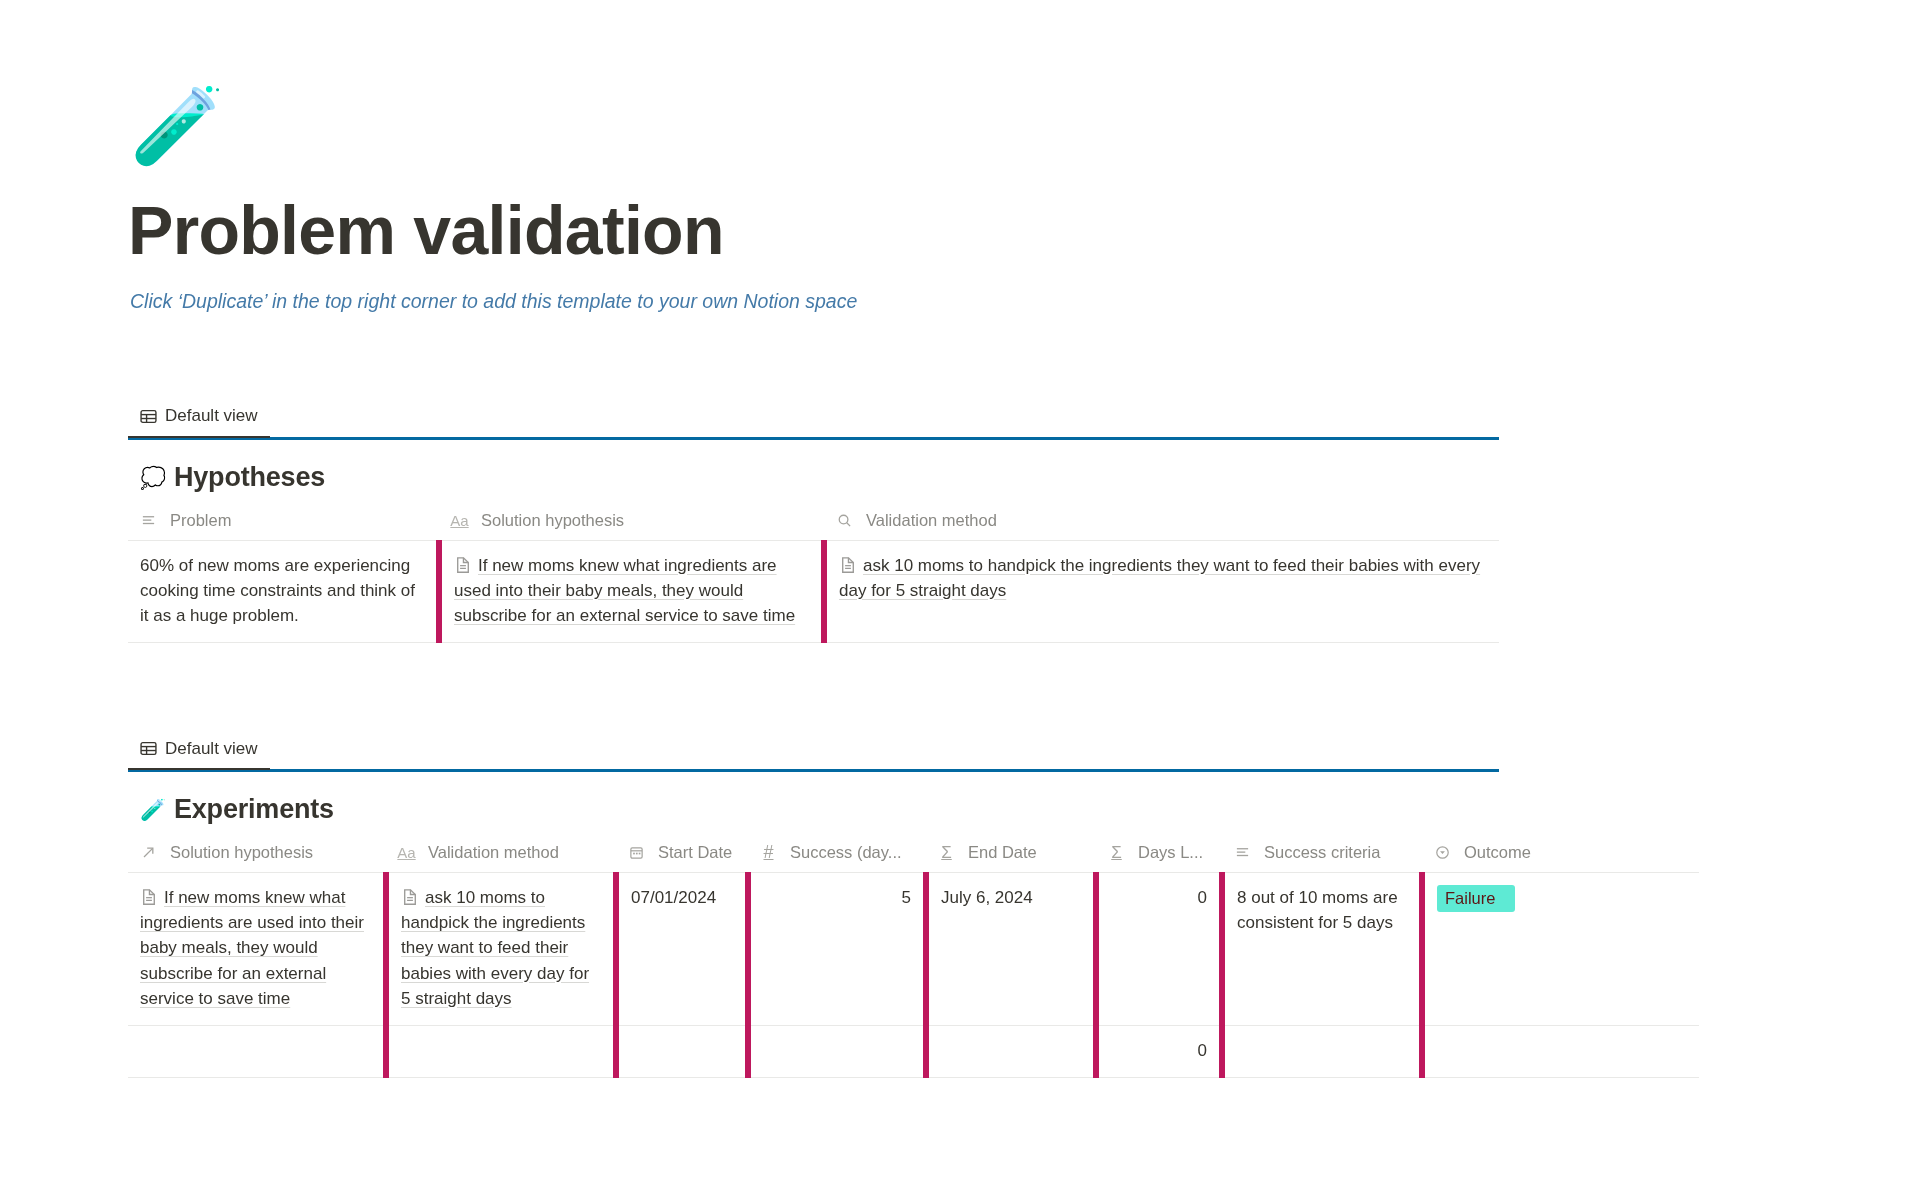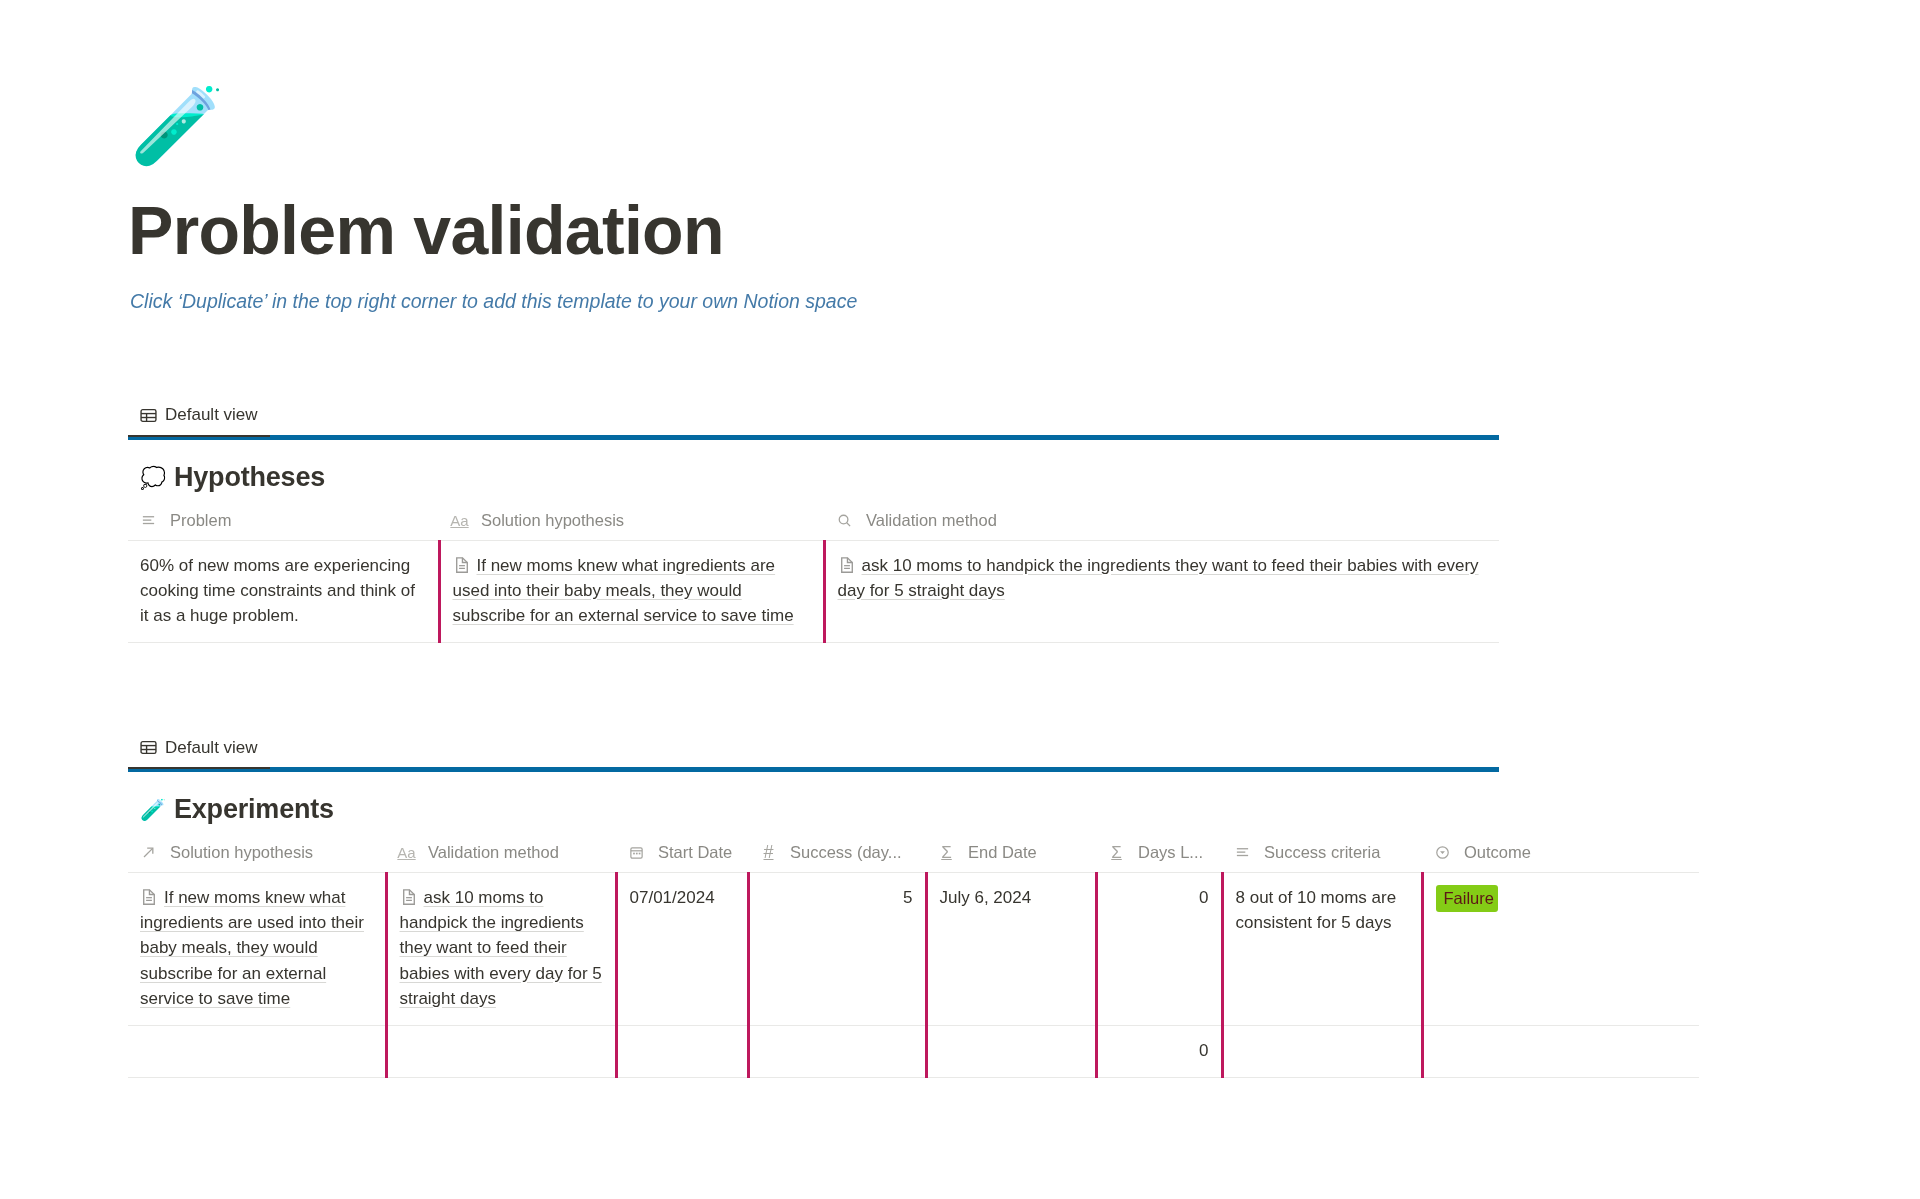--- a/index.html
+++ b/index.html
@@ -73,25 +73,25 @@
   .toggle-label { line-height: 1.4; }
 
   .spacer-1 { height: 42px; }
   .spacer-2 { height: 36px; }
   .spacer-3 { height: 60px; }
   .spacer-4 { height: 34px; }
 
   
   .view-tabs {
     margin-left: 0px;
-    border-bottom: 5px solid #0369a1;
+    border-bottom: 3px solid #0369a1;
     width: 1371px;
     height: 35px;
     display: flex;
-    align-items: center;
+    align-items: flex-start;
   }
   .view-tab {
     display: inline-flex;
     align-items: center;
     gap: 8px;
     font-size: 17px;
     color: #37352f;
     padding: 0 12px 8px 12px;
     border-bottom: 2px solid #37352f;
     margin-bottom: -1px;
@@ -172,21 +172,21 @@
   }
   table.db th .col-icon.hash {
     font-size: 18px;
     color: #a5a49f;
   }
 
   table.db td {
     vertical-align: top;
     padding: 12px 12px 14px 12px;
     border-bottom: 1px solid #e9e9e7;
-    border-right: 3px solid #be185d;
+    border-right: 6px solid #be185d;
     line-height: 1.48;
     word-wrap: break-word;
   }
   table.db td.first { border-left: none; }
   table.db td.num { text-align: right; }
   table.db tr.empty-row td { height: 44px; padding-top: 12px; }
 
   .cell-link {
     text-decoration: underline;
     text-decoration-color: #d8d8d5;
@@ -198,25 +198,25 @@
     width: 18px;
     height: 18px;
     vertical-align: -3px;
     margin-right: 6px;
     color: #9b9a97;
   }
   .page-ref-icon svg { display: block; }
 
   .badge {
     display: inline-block;
-    padding: 2px 4px 3px 8px;
+    padding: 2px 20px 3px 8px;
     border-radius: 3px;
     font-size: 16.5px;
     line-height: 1.35;
-    background: #84cc16;
+    background: #5eead4;
     color: #5d1715;
   }
 </style>
 </head>
 <body>
 
 <div class="page">
 
   <div class="page-emoji">🧪</div>
   <h1 class="page-title">Problem validation</h1>

